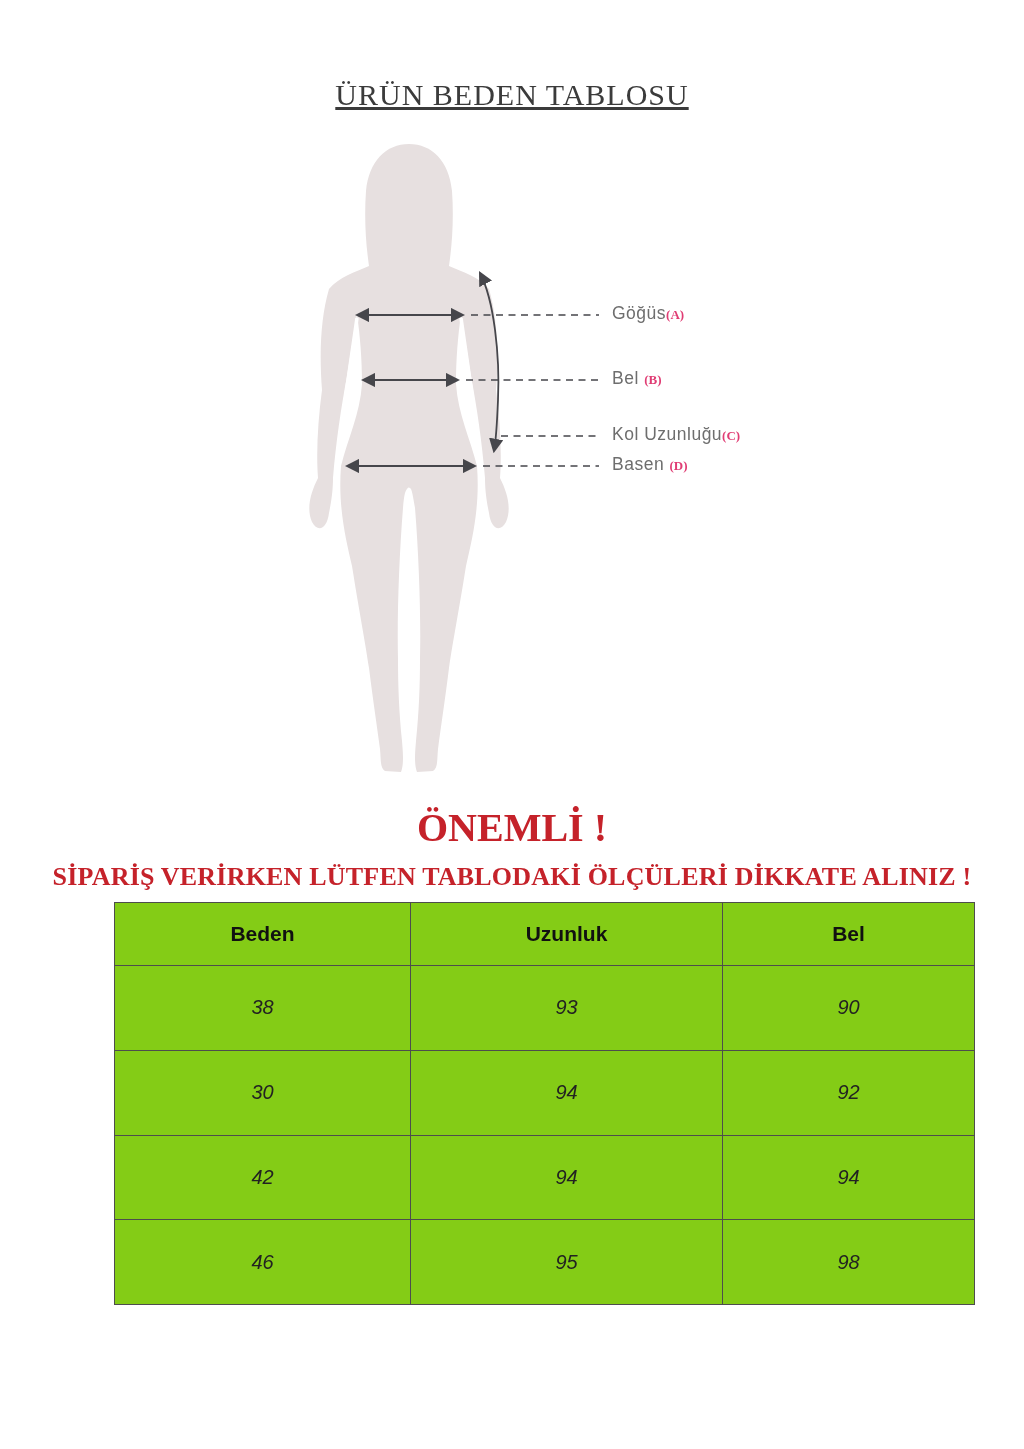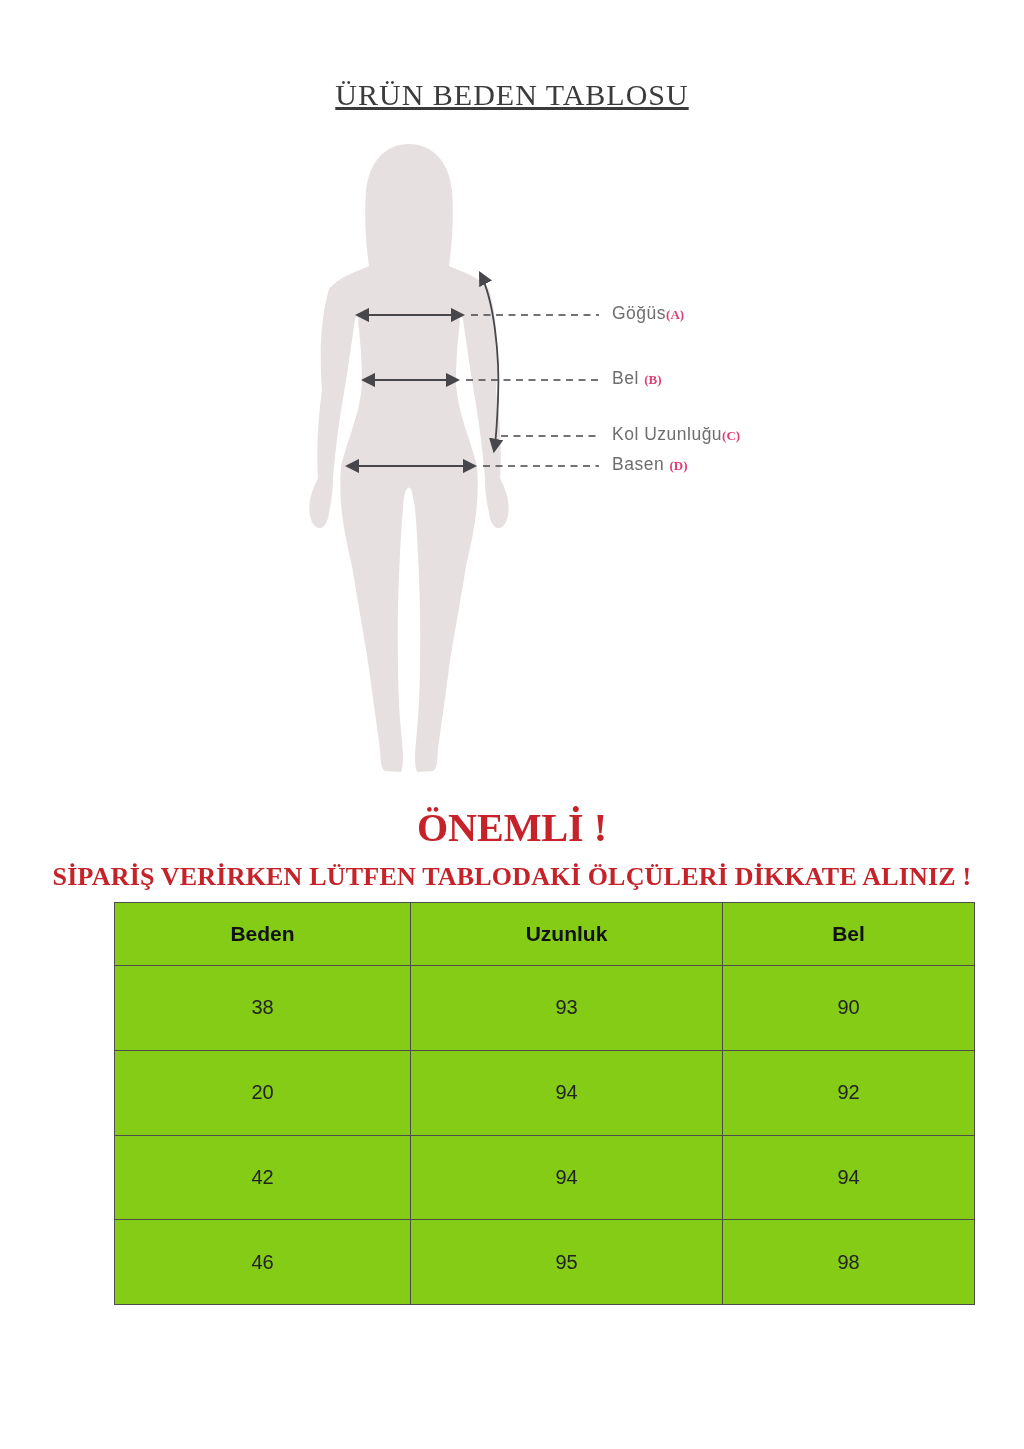--- a/index.html
+++ b/index.html
@@ -17,21 +17,21 @@
         font-family:"Liberation Serif",serif;font-weight:700;font-size:40px;
         color:#c5222a;margin:0;}
   .notice-warning{position:absolute;top:862px;left:0;width:100%;text-align:center;
         font-family:"Liberation Serif",serif;font-weight:700;font-size:26px;
         color:#c5222a;margin:0;letter-spacing:.2px;}
   table.size-table{position:absolute;left:82px;top:902px;width:860px;height:403px;
         border-collapse:collapse;table-layout:fixed;background:#84cc16;margin-left:32px;}
   table.size-table th,table.size-table td{border:1px solid #4d4d4d;text-align:center;
         vertical-align:middle;padding:0;}
   table.size-table th{font-size:21px;font-weight:700;color:#111;height:62px;}
-  table.size-table td{font-size:20px;font-weight:400;color:#222;height:57px;}
+  table.size-table td{font-size:20px;font-weight:400;color:#222;height:57px;font-style:italic;}
 </style>
 </head>
 <body>
 
 <div class="page">
 
   <h1 class="page-title">ÜRÜN BEDEN TABLOSU</h1>
 
   <div>
     <svg class="figure-svg" viewBox="280 135 460 665">
@@ -123,21 +123,21 @@
           <th>Bel</th>
         </tr>
     </thead>
     <tbody>
         <tr>
           <td>38</td>
           <td>93</td>
           <td>90</td>
         </tr>
         <tr>
-          <td>20</td>
+          <td>30</td>
           <td>94</td>
           <td>92</td>
         </tr>
         <tr>
           <td>42</td>
           <td>94</td>
           <td>94</td>
         </tr>
         <tr>
           <td>46</td>

